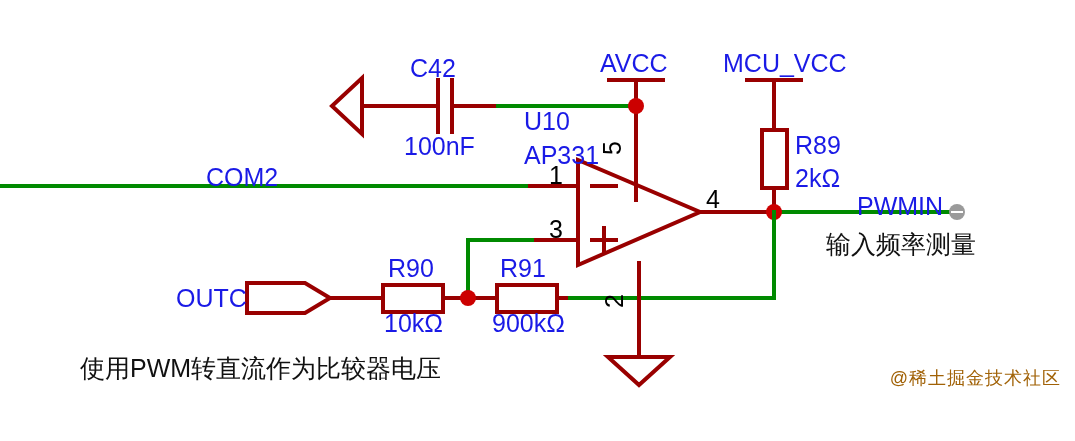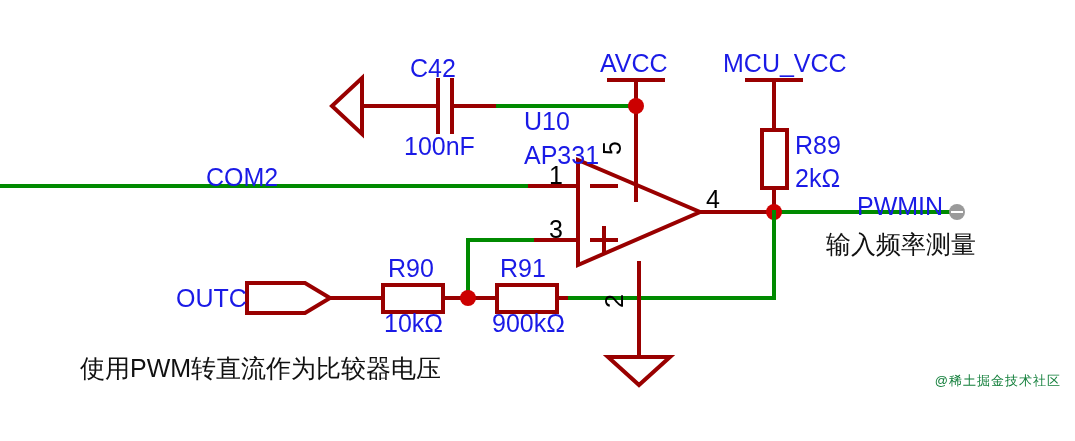--- a/index.html
+++ b/index.html
@@ -30,22 +30,22 @@
   .port-stub  { fill: #9a9a9a; stroke: none; }
   .port-stub-line { stroke: #ffffff; stroke-width: 2; }
   text { font-family: "Liberation Sans", "DejaVu Sans", sans-serif; }
   .lbl-blue  { fill: #1a1ae6; font-size: 25px; }
   .lbl-cn    { fill: #111111; font-size: 25px; }
   .lbl-pin   { fill: #000000; font-size: 25px; }
   .watermark {
     position: absolute;
     right: 14px;
     bottom: 8px;
-    color: #15803d;
-    font-size: 13px;
+    color: #a16207;
+    font-size: 18px;
     letter-spacing: 1px;
     user-select: none;
   }
 </style>
 </head>
 <body>
 
 <div id="schematic-root">
 
   <svg class="sch" viewBox="0 0 1075 441">

